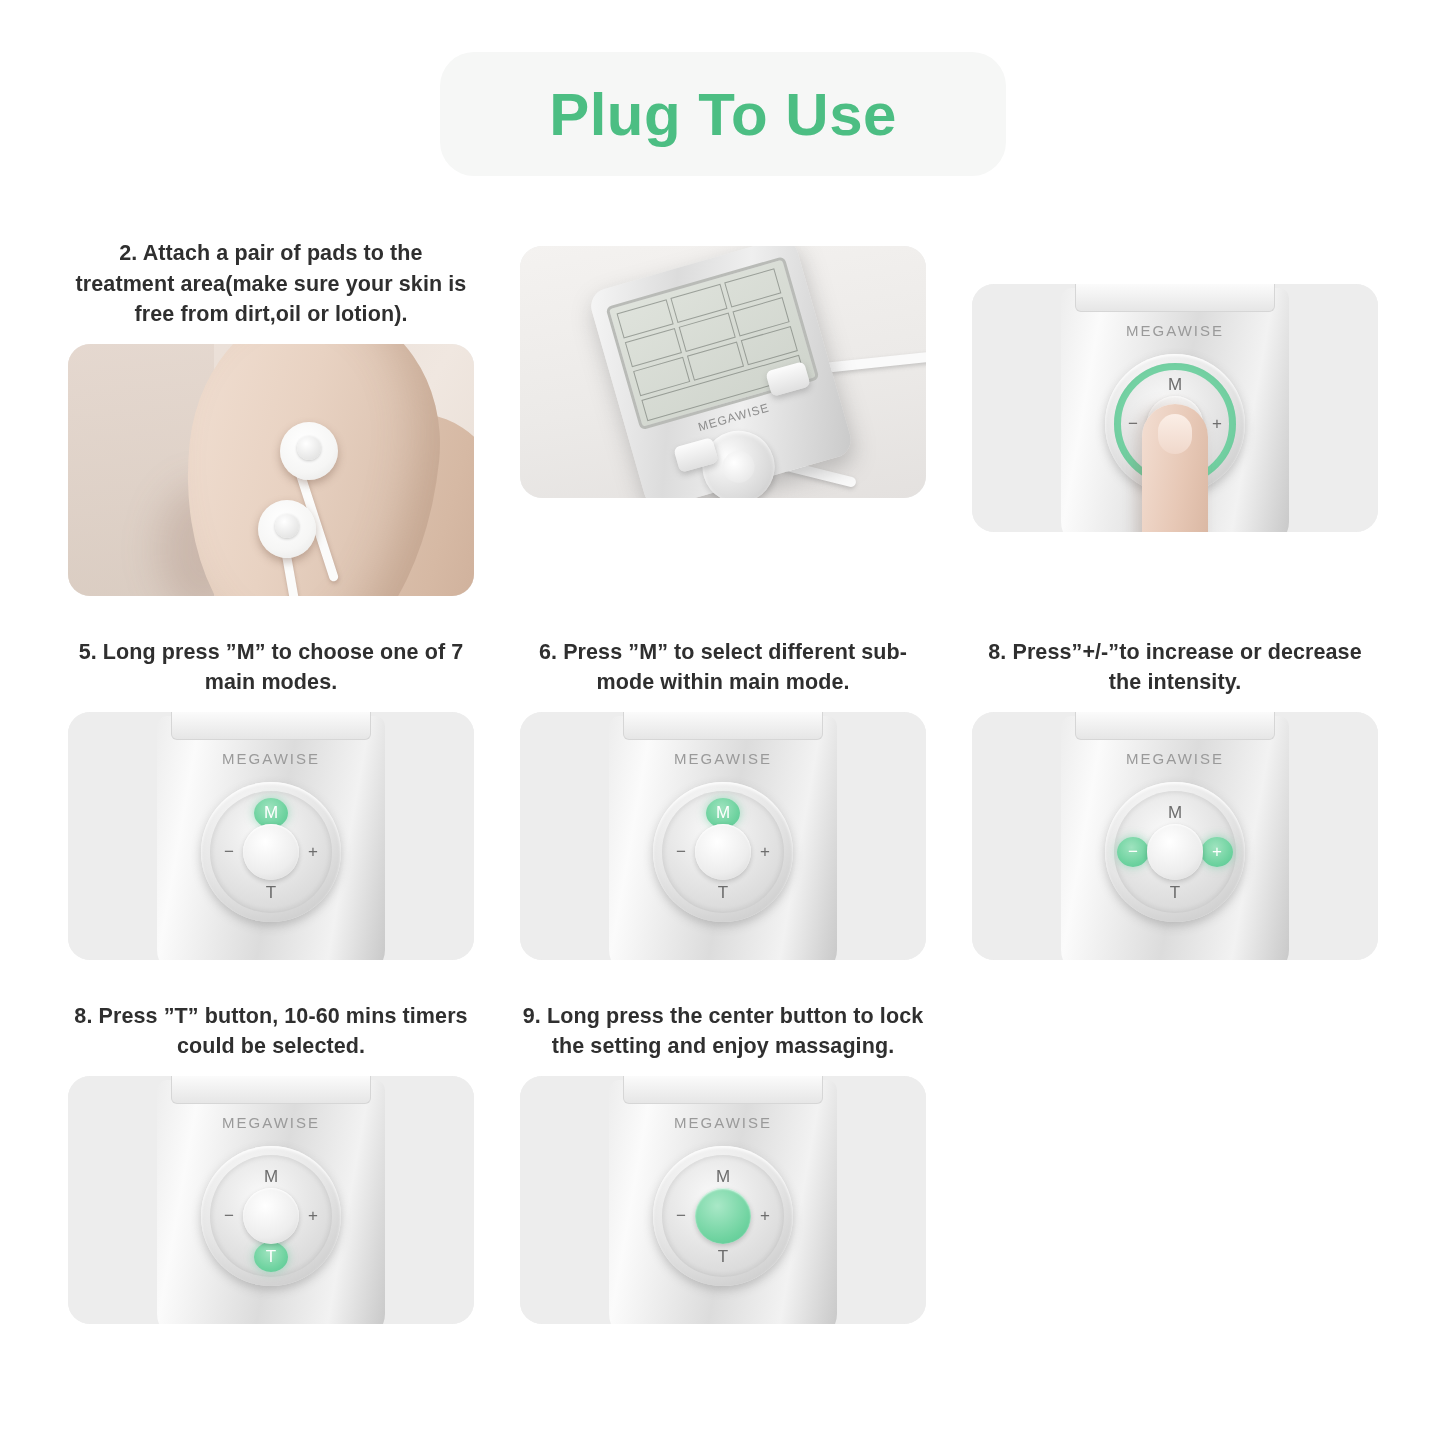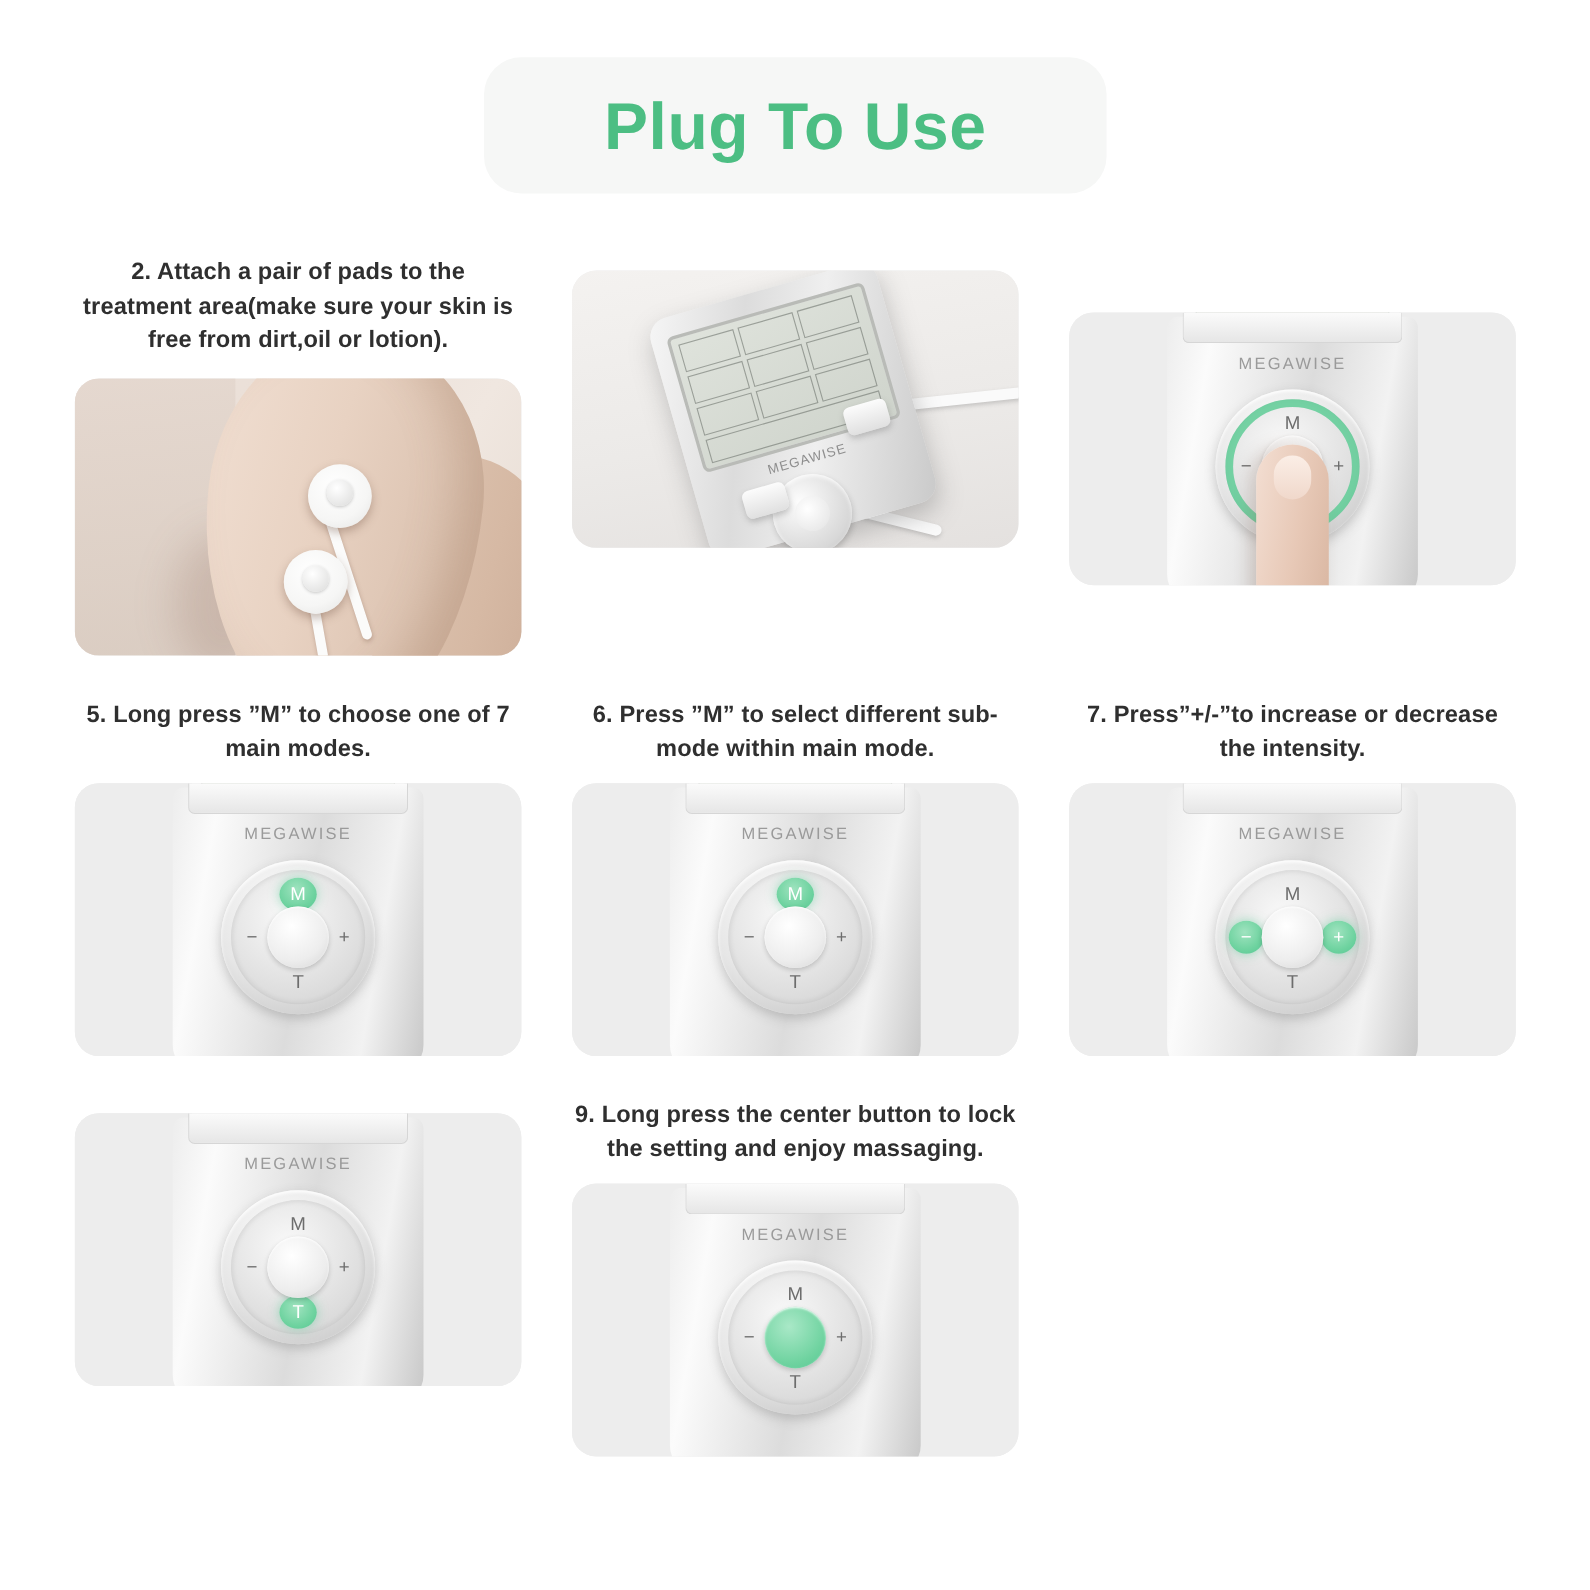--- a/index.html
+++ b/index.html
@@ -59,21 +59,21 @@
     width: 406px;
     height: 252px;
     border-radius: 22px;
     overflow: hidden;
     position: relative;
     background: #ececec;
   }
   .row1 .photo { height: 252px; }
   .row2 .photo, .row3 .photo { height: 248px; }
 
-  .cap-wrap { min-height: 92px; display: flex; align-items: flex-start; justify-content: center; }
+  .cap-wrap { min-height: 92px; display: flex; align-items: flex-end; justify-content: center; }
   .cap-wrap.two { min-height: 64px; }
   .row1 .cap-wrap { min-height: 98px; }
   .row2 { margin-top: 38px; }
   .row3 { margin-top: 38px; }
 
   
   .pads-bg {
     position: absolute; inset: 0;
     background:
       linear-gradient(150deg, #efefef 0%, #e7e7e6 38%, #dedede 62%, #e9e9e8 100%);
@@ -414,39 +414,42 @@
             <div class="cu-key k-minus">−</div>
             <div class="cu-key k-plus">+</div>
             <div class="cu-center"></div>
           </div>
         </div>
       </div>
     </div>
 
     <div class="cell row3">
       <div class="cap-wrap two">
-        <div class="caption">7. Press”+/-”to increase or decrease the intensity.</div>
+        <div class="caption">8. Press”+/-”to increase or decrease the intensity.</div>
       </div>
       <div class="photo">
         <div class="closeup-bg"></div>
         <div class="cu-device">
           <div class="cu-top"></div>
           <div class="cu-brand">MEGAWISE</div>
           <div class="cu-ring">
             <div class="cu-key k-m">M</div>
             <div class="cu-key k-t">T</div>
             <div class="cu-key k-minus hl on">−</div>
             <div class="cu-key k-plus hl on">+</div>
             <div class="cu-center"></div>
           </div>
         </div>
       </div>
     </div>
 
     <div class="cell row3">
+      <div class="cap-wrap two">
+        <div class="caption">8. Press ”T” button, 10-60 mins timers could be selected.</div>
+      </div>
       <div class="photo">
         <div class="closeup-bg"></div>
         <div class="cu-device">
           <div class="cu-top"></div>
           <div class="cu-brand">MEGAWISE</div>
           <div class="cu-ring">
             <div class="cu-key k-m">M</div>
             <div class="cu-key k-t hl on">T</div>
             <div class="cu-key k-minus">−</div>
             <div class="cu-key k-plus">+</div>

